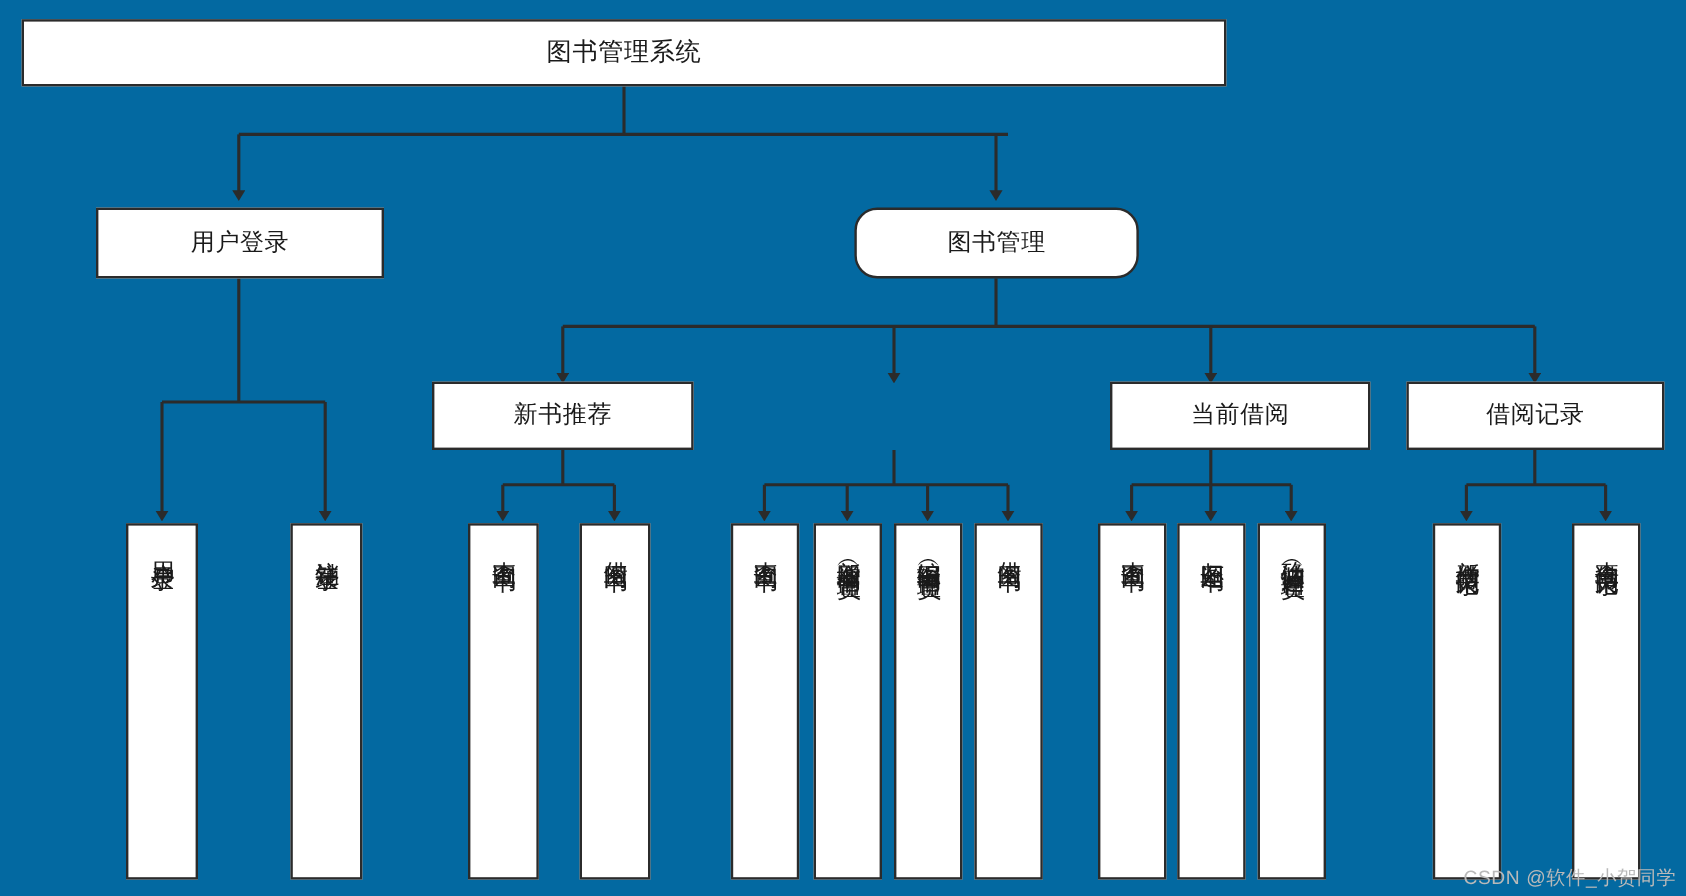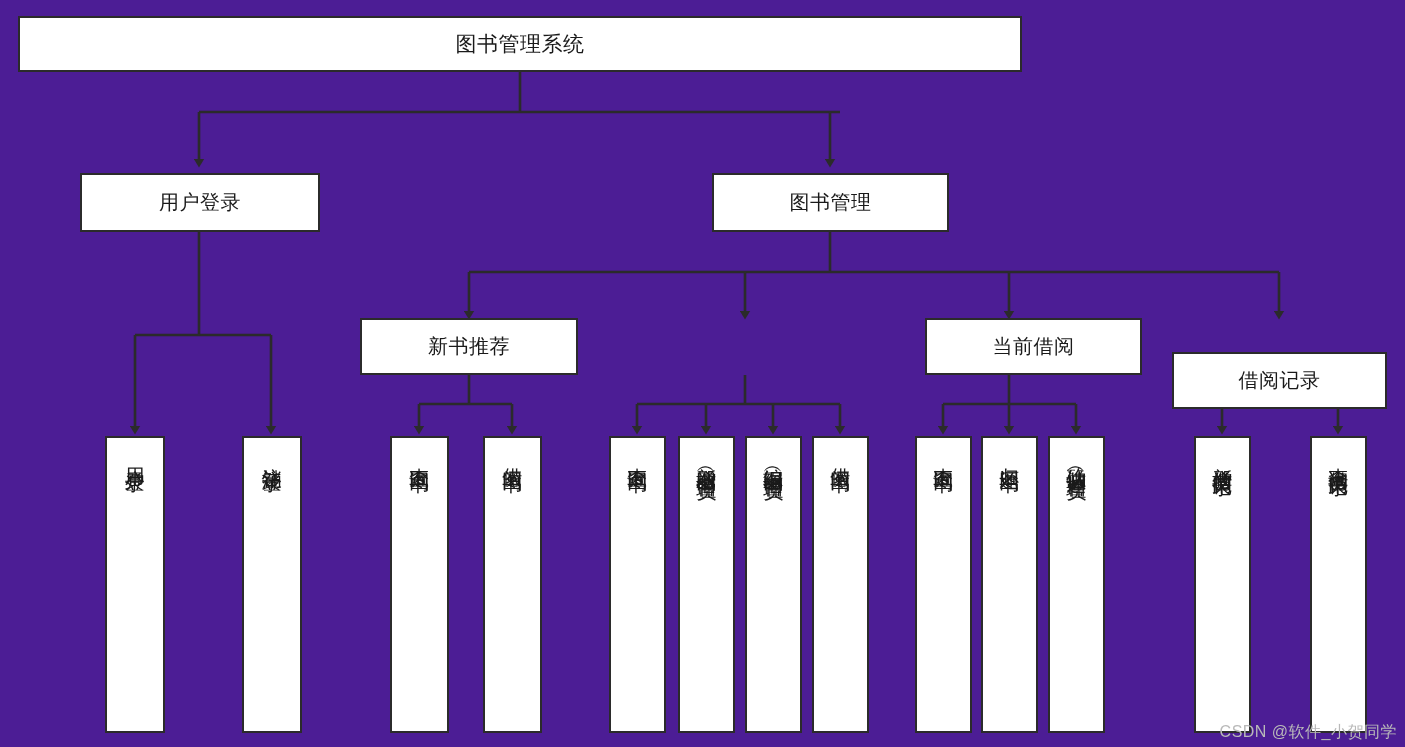--- a/index.html
+++ b/index.html
@@ -8,21 +8,21 @@
     padding: 0;
     background: #ffffff;
   }
   body {
     font-family: "Liberation Sans", "DejaVu Sans", sans-serif;
   }
   #diagram-root {
     position: relative;
     width: 1405px;
     height: 747px;
-    background: #4c1d95;
+    background: #0369a1;
     overflow: hidden;
   }
   #edge-layer {
     position: absolute;
     left: 0;
     top: 0;
     width: 1405px;
     height: 747px;
     pointer-events: none;
   }
@@ -131,34 +131,34 @@
   </svg>
 
   <div class="node horiz" style="left:18px; top:16px; width:1004px; height:56px;">
     <span class="node-label">图书管理系统</span>
   </div>
 
   <div class="node horiz lvl1" style="left:80px; top:173px; width:240px; height:59px;">
     <span class="node-label">用户登录</span>
   </div>
 
-  <div class="node horiz lvl1" style="left:712px; top:173px; width:237px; height:59px;">
+  <div class="node horiz lvl1" style="left:712px; top:173px; width:237px; height:59px;border-radius:19px;">
     <span class="node-label">图书管理</span>
   </div>
 
   <div class="node horiz lvl2" style="left:360px; top:318px; width:218px; height:57px;">
     <span class="node-label">新书推荐</span>
   </div>
 
 
   <div class="node horiz lvl2" style="left:925px; top:318px; width:217px; height:57px;">
     <span class="node-label">当前借阅</span>
   </div>
 
-  <div class="node horiz lvl2" style="left:1172px; top:318px; width:215px; height:57px;margin-top:34px;">
+  <div class="node horiz lvl2" style="left:1172px; top:318px; width:215px; height:57px;">
     <span class="node-label">借阅记录</span>
   </div>
 
   <div class="node leaf" style="left:105px; top:436px; width:60px; height:297px;">
     <span class="node-label">用户登录</span>
   </div>
 
   <div class="node leaf" style="left:242px; top:436px; width:60px; height:297px;">
     <span class="node-label">注销登录</span>
   </div>

